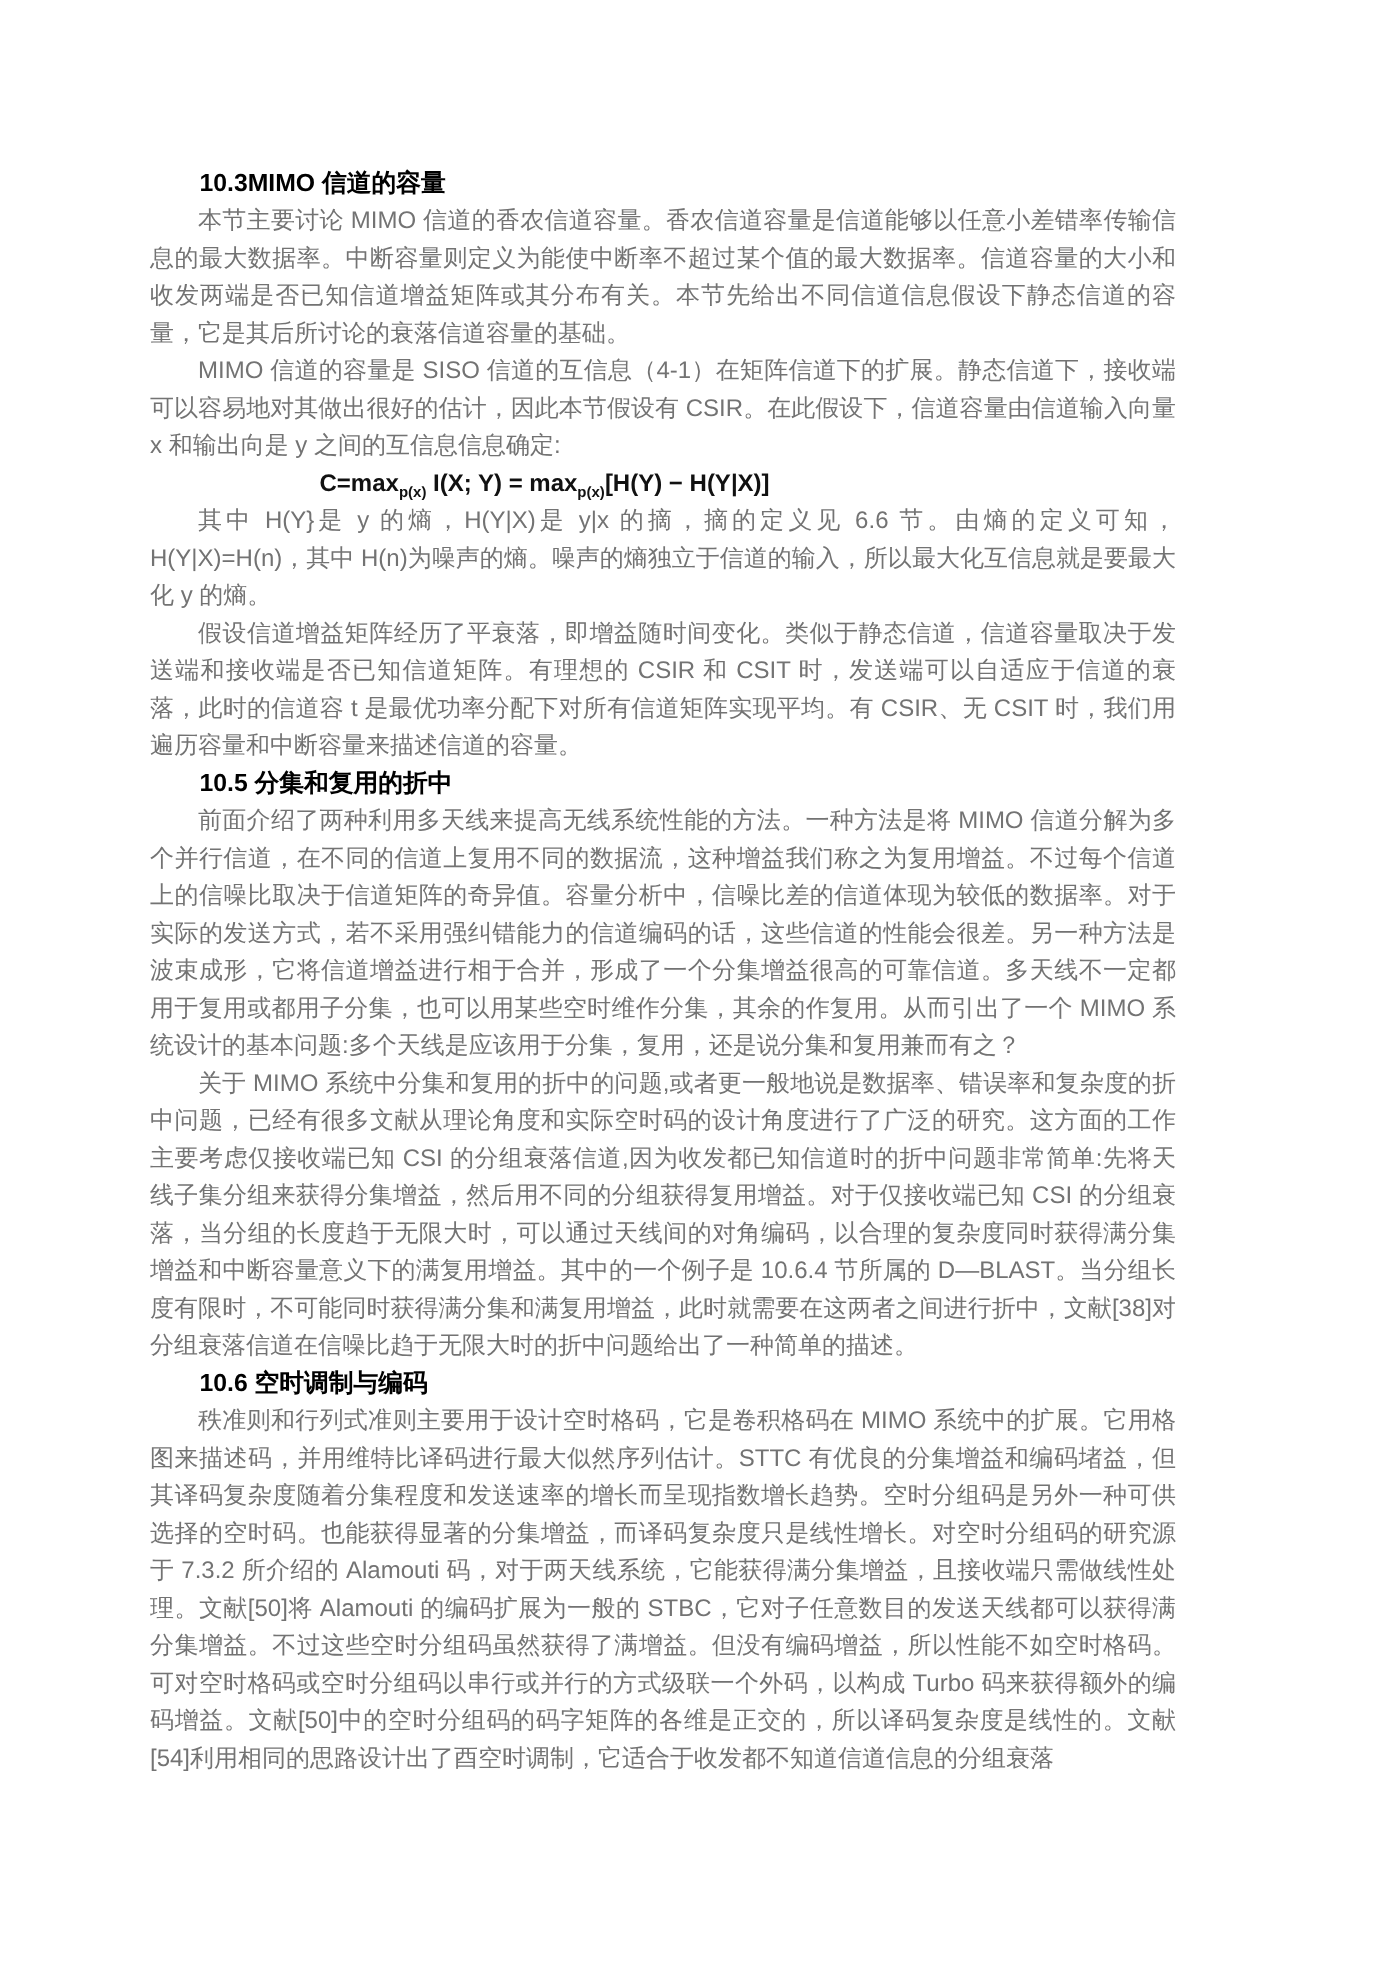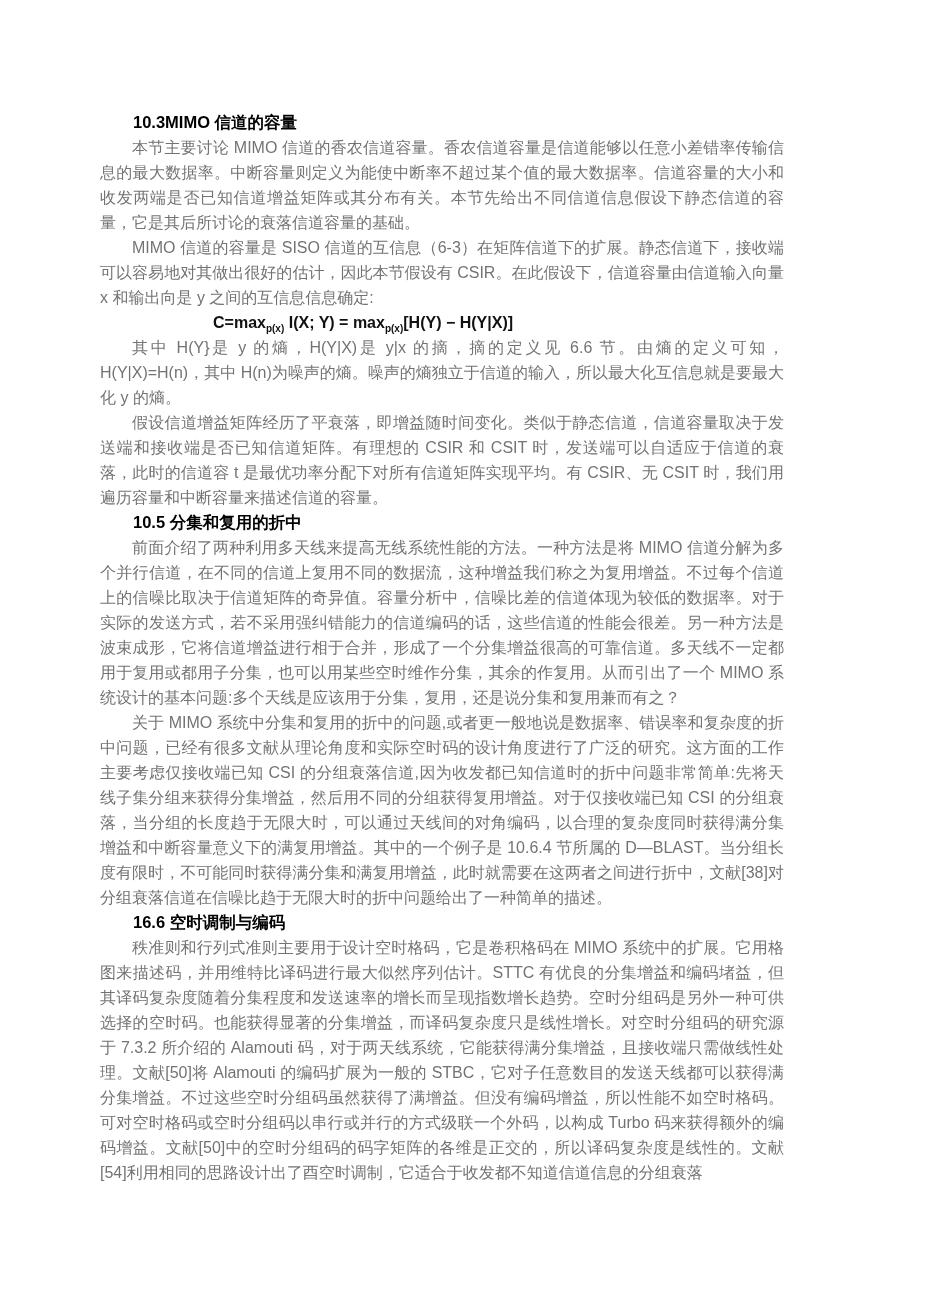--- a/index.html
+++ b/index.html
@@ -45,34 +45,34 @@
 </style>
 </head>
 <body>
 
 <div class="page">
 
   <h2 class="heading">10.3MIMO 信道的容量</h2>
 
   <p class="para">本节主要讨论 MIMO 信道的香农信道容量。香农信道容量是信道能够以任意小差错率传输信息的最大数据率。中断容量则定义为能使中断率不超过某个值的最大数据率。信道容量的大小和收发两端是否已知信道增益矩阵或其分布有关。本节先给出不同信道信息假设下静态信道的容量，它是其后所讨论的衰落信道容量的基础。</p>
 
-  <p class="para">MIMO 信道的容量是 SISO 信道的互信息（6-3）在矩阵信道下的扩展。静态信道下，接收端可以容易地对其做出很好的估计，因此本节假设有 CSIR。在此假设下，信道容量由信道输入向量 x 和输出向是 y 之间的互信息信息确定:</p>
+  <p class="para">MIMO 信道的容量是 SISO 信道的互信息（4-1）在矩阵信道下的扩展。静态信道下，接收端可以容易地对其做出很好的估计，因此本节假设有 CSIR。在此假设下，信道容量由信道输入向量 x 和输出向是 y 之间的互信息信息确定:</p>
 
   <div class="formula">
     <span>C=max</span><sub>p(x)</sub><span> I(X; Y) = max</span><sub>p(x)</sub><span>[H(Y) − H(Y|X)]</span>
   </div>
 
   <p class="para">其中 H(Y}是 y 的熵，H(Y|X)是 y|x 的摘，摘的定义见 6.6 节。由熵的定义可知，H(Y|X)=H(n)，其中 H(n)为噪声的熵。噪声的熵独立于信道的输入，所以最大化互信息就是要最大化 y 的熵。</p>
 
   <p class="para">假设信道增益矩阵经历了平衰落，即增益随时间变化。类似于静态信道，信道容量取决于发送端和接收端是否已知信道矩阵。有理想的 CSIR 和 CSIT 时，发送端可以自适应于信道的衰落，此时的信道容 t 是最优功率分配下对所有信道矩阵实现平均。有 CSIR、无 CSIT 时，我们用遍历容量和中断容量来描述信道的容量。</p>
 
   <h2 class="heading">10.5 分集和复用的折中</h2>
 
   <p class="para">前面介绍了两种利用多天线来提高无线系统性能的方法。一种方法是将 MIMO 信道分解为多个并行信道，在不同的信道上复用不同的数据流，这种增益我们称之为复用增益。不过每个信道上的信噪比取决于信道矩阵的奇异值。容量分析中，信噪比差的信道体现为较低的数据率。对于实际的发送方式，若不采用强纠错能力的信道编码的话，这些信道的性能会很差。另一种方法是波束成形，它将信道增益进行相于合并，形成了一个分集增益很高的可靠信道。多天线不一定都用于复用或都用子分集，也可以用某些空时维作分集，其余的作复用。从而引出了一个 MIMO 系统设计的基本问题:多个天线是应该用于分集，复用，还是说分集和复用兼而有之？</p>
 
   <p class="para">关于 MIMO 系统中分集和复用的折中的问题,或者更一般地说是数据率、错误率和复杂度的折中问题，已经有很多文献从理论角度和实际空时码的设计角度进行了广泛的研究。这方面的工作主要考虑仅接收端已知 CSI 的分组衰落信道,因为收发都已知信道时的折中问题非常简单:先将天线子集分组来获得分集增益，然后用不同的分组获得复用增益。对于仅接收端已知 CSI 的分组衰落，当分组的长度趋于无限大时，可以通过天线间的对角编码，以合理的复杂度同时获得满分集增益和中断容量意义下的满复用增益。其中的一个例子是 10.6.4 节所属的 D—BLAST。当分组长度有限时，不可能同时获得满分集和满复用增益，此时就需要在这两者之间进行折中，文献[38]对分组衰落信道在信噪比趋于无限大时的折中问题给出了一种简单的描述。</p>
 
-  <h2 class="heading">16.6 空时调制与编码</h2>
+  <h2 class="heading">10.6 空时调制与编码</h2>
 
 
   <p class="para">秩准则和行列式准则主要用于设计空时格码，它是卷积格码在 MIMO 系统中的扩展。它用格图来描述码，并用维特比译码进行最大似然序列估计。STTC 有优良的分集增益和编码堵益，但其译码复杂度随着分集程度和发送速率的增长而呈现指数增长趋势。空时分组码是另外一种可供选择的空时码。也能获得显著的分集增益，而译码复杂度只是线性增长。对空时分组码的研究源于 7.3.2 所介绍的 Alamouti 码，对于两天线系统，它能获得满分集增益，且接收端只需做线性处理。文献[50]将 Alamouti 的编码扩展为一般的 STBC，它对子任意数目的发送天线都可以获得满分集增益。不过这些空时分组码虽然获得了满增益。但没有编码增益，所以性能不如空时格码。可对空时格码或空时分组码以串行或并行的方式级联一个外码，以构成 Turbo 码来获得额外的编码增益。文献[50]中的空时分组码的码字矩阵的各维是正交的，所以译码复杂度是线性的。文献[54]利用相同的思路设计出了酉空时调制，它适合于收发都不知道信道信息的分组衰落</p>
 
 </div>
 
 </body></html>

